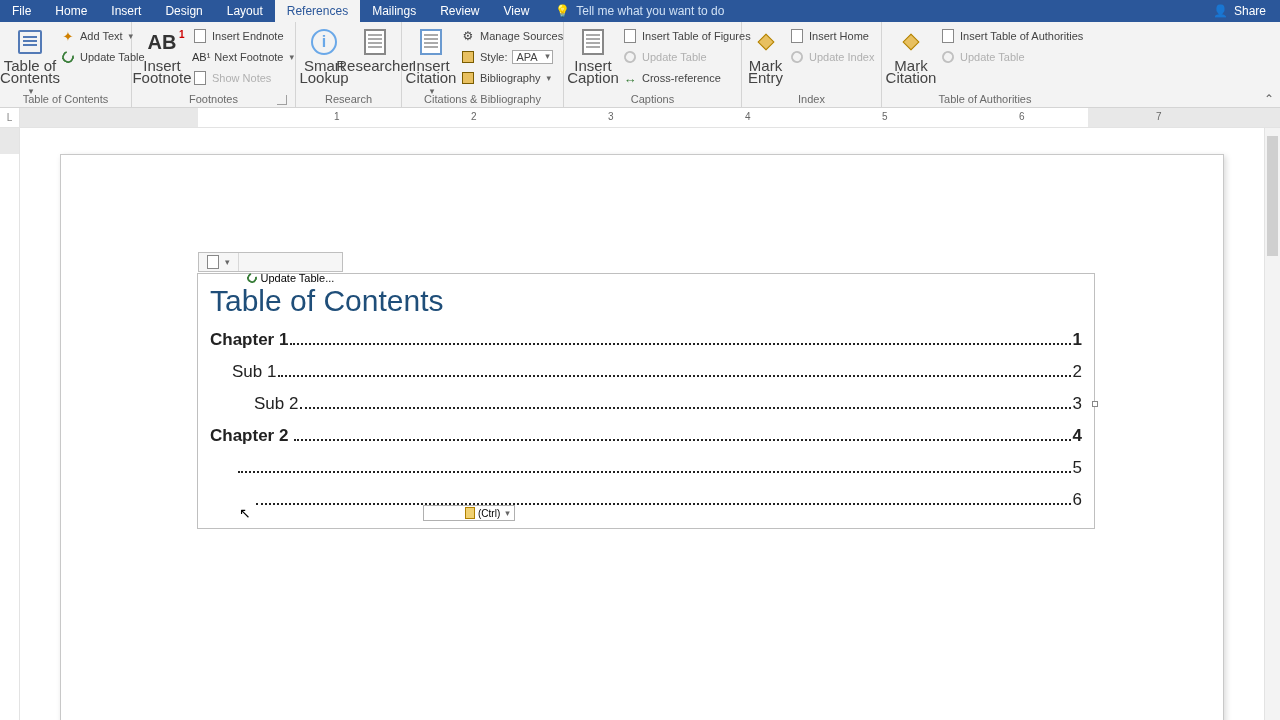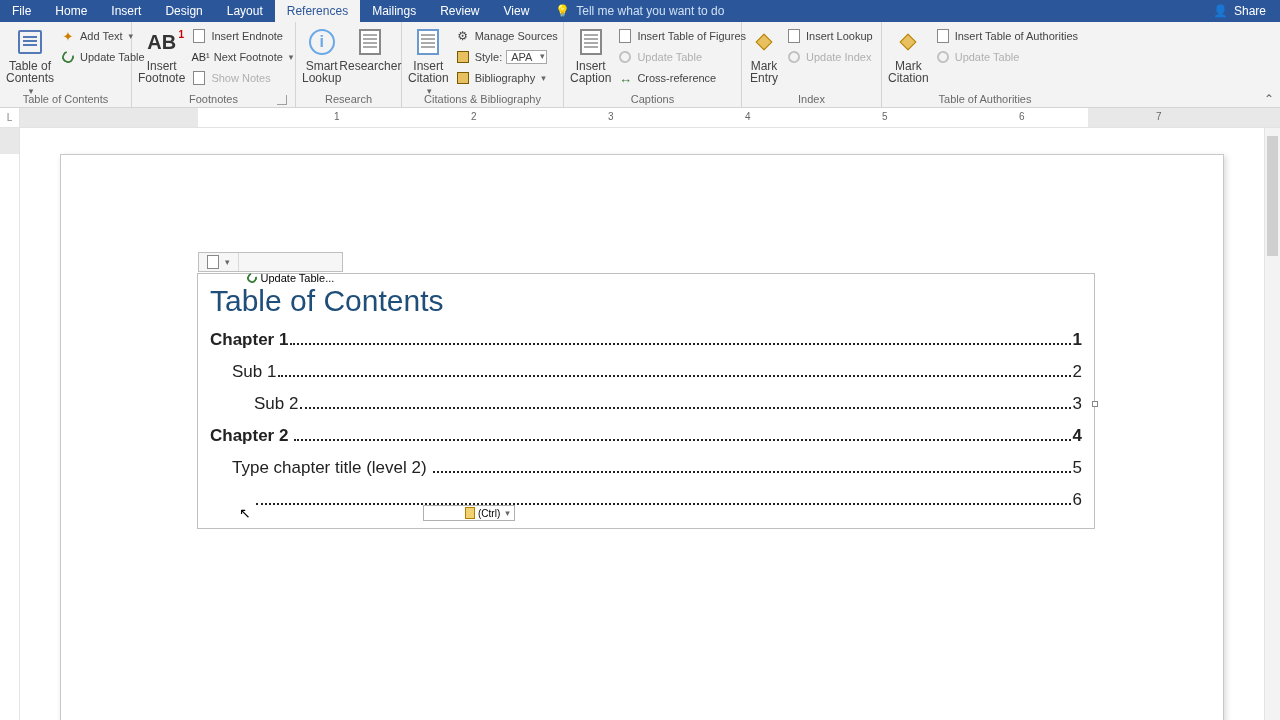--- a/index.html
+++ b/index.html
@@ -15,21 +15,21 @@
 .tabstrip .share { display: flex; align-items: center; gap: 6px; padding: 0 14px; }
 
 
 .ribbon { height: 86px; background: #f3f3f3; display: flex; border-bottom: 1px solid #d4d4d4; }
 .group { border-right: 1px solid #d4d4d4; padding: 2px 6px 0 6px; display: flex; flex-direction: column; justify-content: space-between; }
 .group .body { display: flex; align-items: flex-start; gap: 2px; height: 68px; }
 .group .label { text-align: center; font-size: 11px; color: #6a6a6a; padding-bottom: 2px; position: relative; }
 .group .launcher { position: absolute; right: 2px; bottom: 2px; width: 10px; height: 10px; border: 1px solid #a0a0a0; border-top: none; border-left: none; }
 .bigbtn { width: 48px; display: flex; flex-direction: column; align-items: center; gap: 2px; padding-top: 2px; cursor: pointer; }
 .bigbtn .icon { width: 32px; height: 32px; display: flex; align-items: center; justify-content: center; }
-.bigbtn .txt { font-size: 12px; color: #444; text-align: center; line-height: 12px; }
+.bigbtn .txt { font-size: 15px; color: #444; text-align: center; line-height: 12px; }
 .stack { display: flex; flex-direction: column; gap: 1px; padding-top: 2px; }
 .smallbtn { display: flex; align-items: center; gap: 4px; font-size: 11px; color: #444; padding: 1px 4px; cursor: pointer; height: 20px; white-space: nowrap; }
 .smallbtn.disabled { color: #b0b0b0; }
 .smallbtn .icon { width: 16px; height: 16px; display: flex; align-items: center; justify-content: center; }
 .drop { font-size: 9px; color: #666; margin-left: 2px; }
 .ribbon-collapse { position: absolute; right: 6px; top: 92px; font-size: 12px; color: #666; cursor: pointer; }
 
 
 .rulerrow { height: 20px; background: #fff; border-bottom: 1px solid #e3e3e3; display: flex; }
 .rulercorner { width: 20px; border-right: 1px solid #e3e3e3; display:flex;align-items:center;justify-content:center;font-size:10px;color:#888; }
@@ -261,21 +261,21 @@
         <div class="icon">
             <span class="ic-tag"></span>
           </div>
         <div class="txt">Mark<br>Entry</div>
       </div>
       <div class="stack">
         <div class="smallbtn">
           <span class="icon">
               <span class="ic-small-doc"></span>
             </span>
-          <span>Insert Lookup</span>
+          <span>Insert Home</span>
         </div>
         <div class="smallbtn disabled">
           <span class="icon">
               <span class="ic-refresh" style="border-color:#c0c0c0"></span>
             </span>
           <span>Update Index</span>
         </div>
       </div>
     </div>
     <div class="label"><span>Index</span></div>
@@ -362,21 +362,20 @@
               <span class="dots"></span>
               <span class="pg">3</span>
           </div>
           <div class="toc-line">
             <span class="lvl1">Chapter 2</span>
             <span style="width:4px"></span>
               <span class="dots"></span>
               <span class="pg lvl1">4</span>
           </div>
           <div class="toc-line lvl2">
-            <span>Type chapter title (level 2)</span>
               <span style="width:4px"></span>
               <span class="dots"></span>
               <span class="pg">5</span>
           </div>
           <div class="toc-line lvl3">
             <span></span>
               <span class="dots"></span>
               <span class="pg">6</span>
           </div>
         </div>

